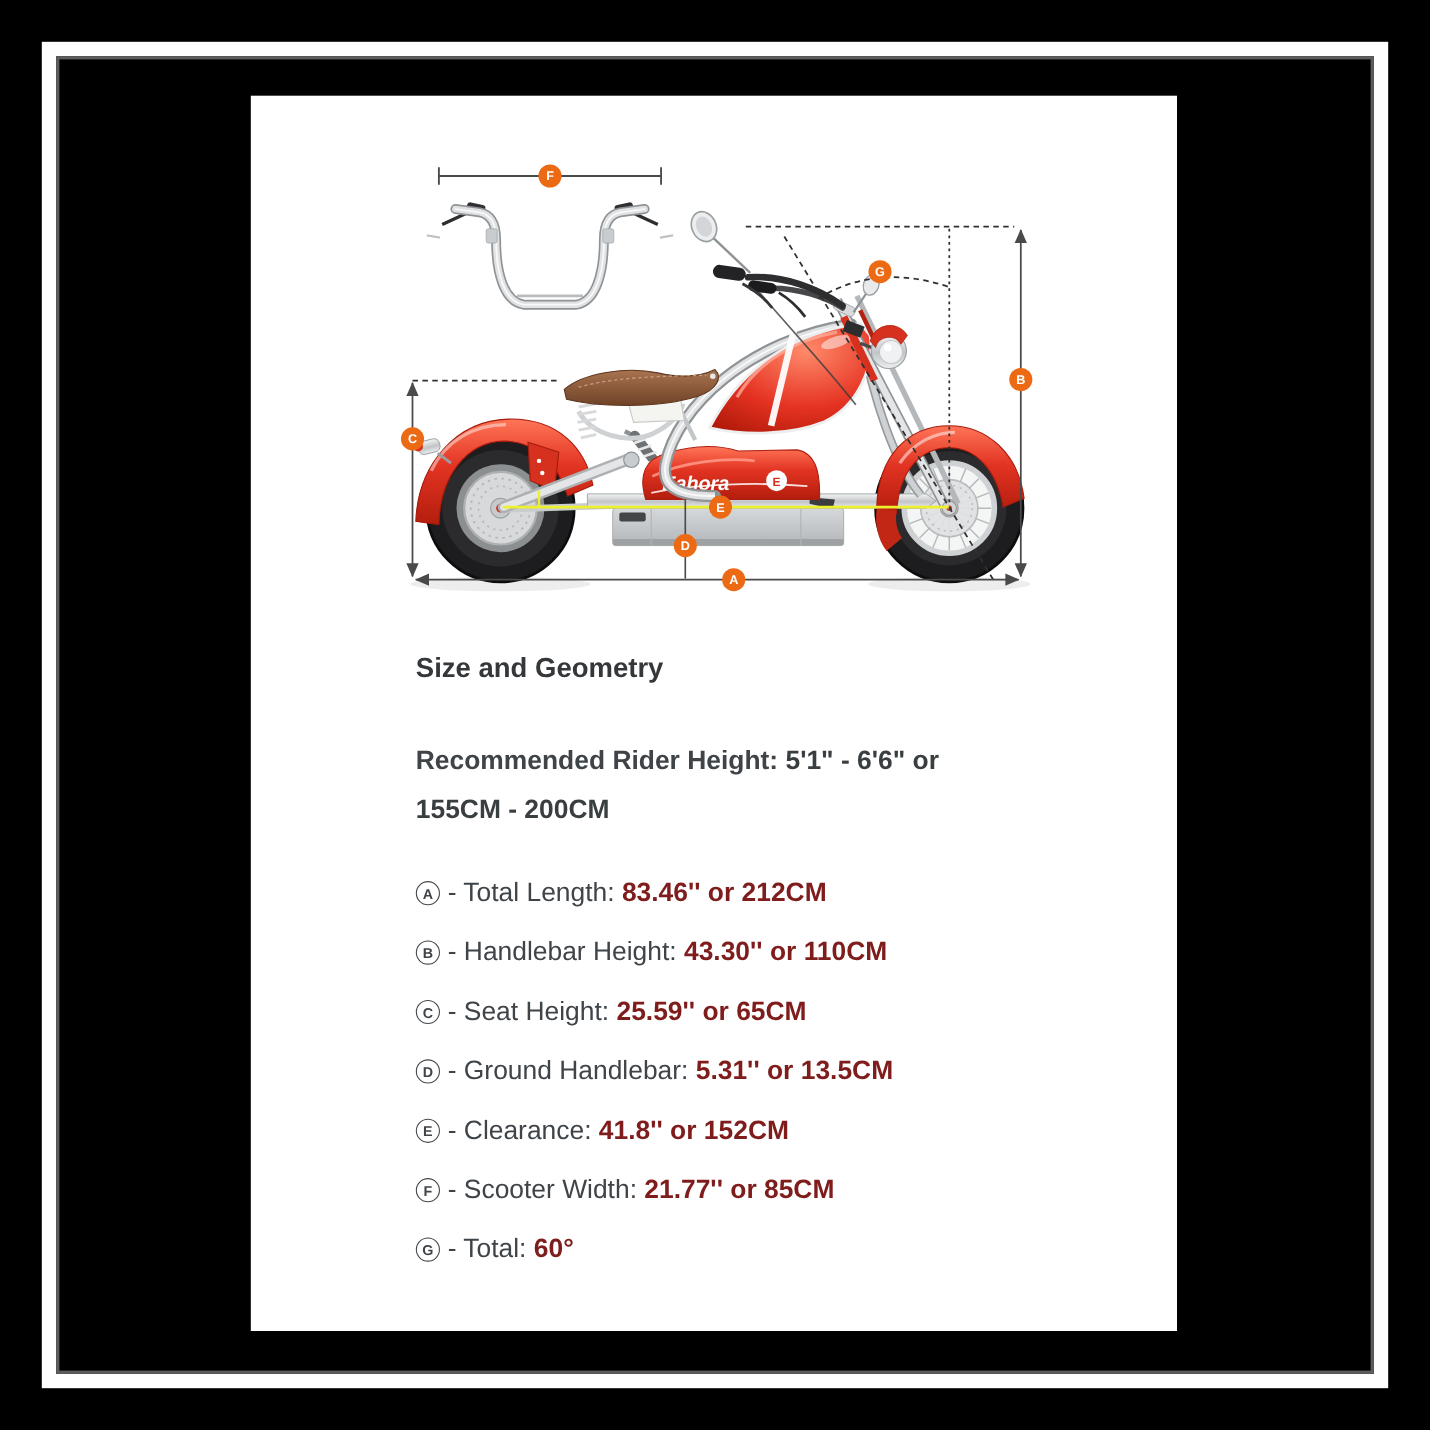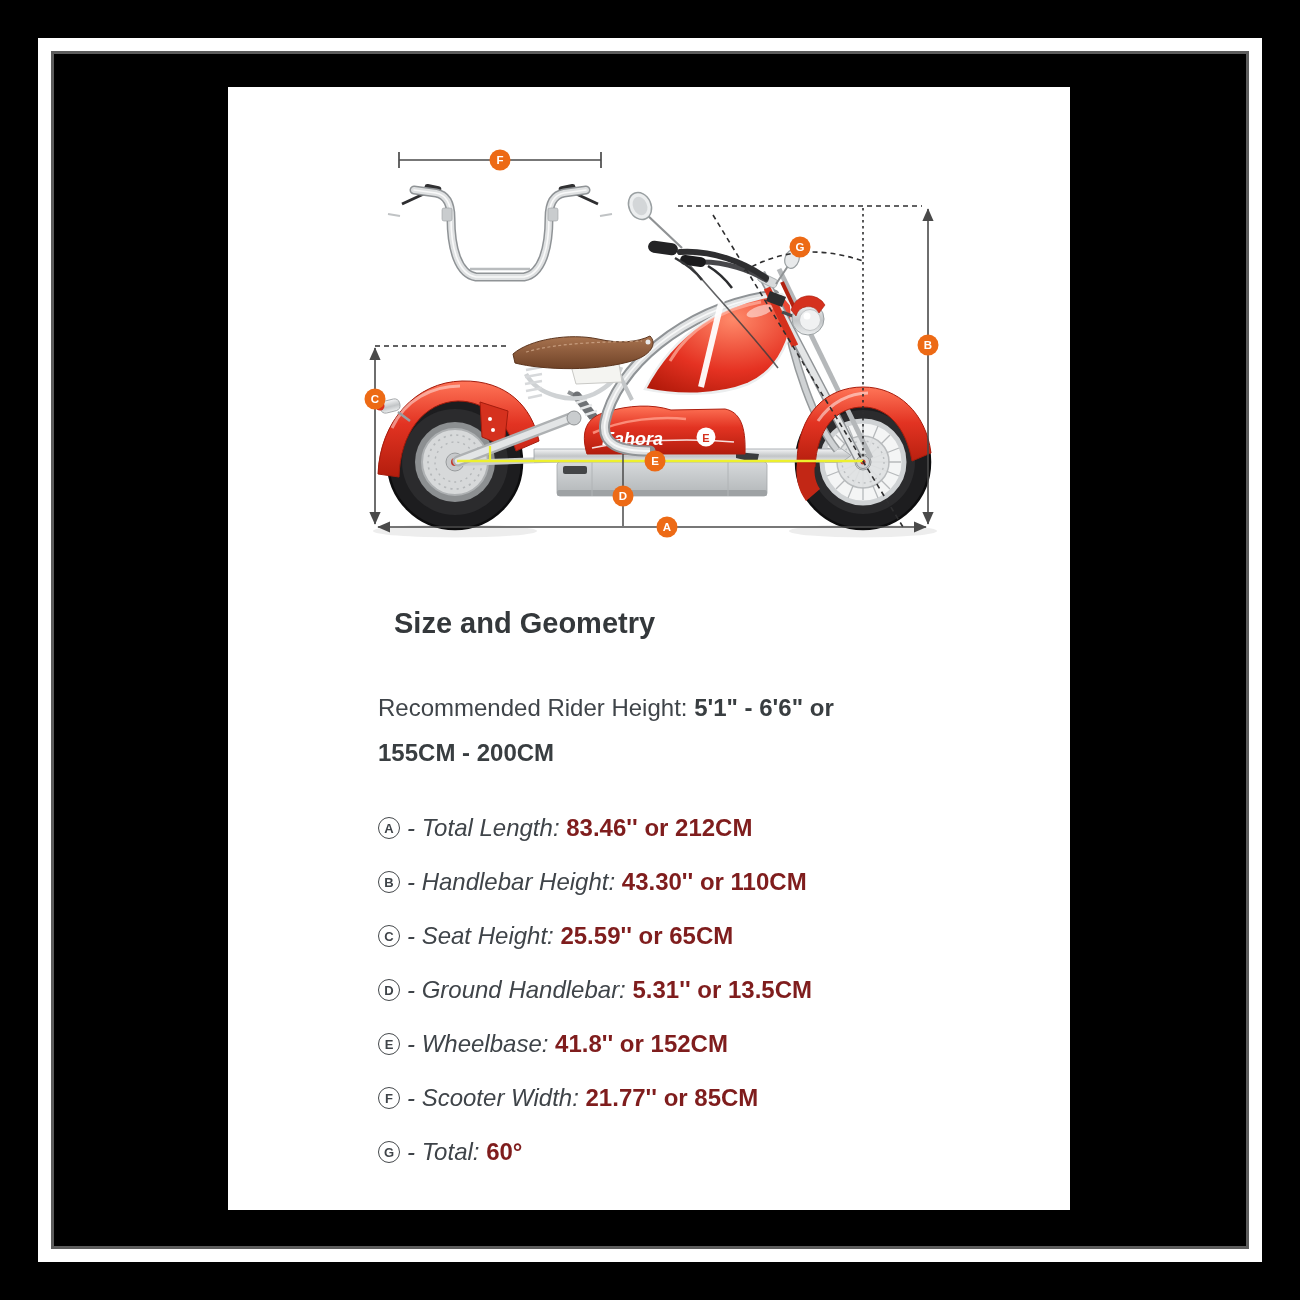--- a/index.html
+++ b/index.html
@@ -15,39 +15,39 @@
   .outer-frame::after{
     content:"";position:absolute;inset:0;border:3px solid #5d5d5d;
   }
   .panel{
     position:absolute;left:228px;top:87px;width:842px;height:1123px;
     background:#fff;
   }
   .figure-svg{position:absolute;left:102px;top:43px;width:622px;height:420px;}
   .content{position:absolute;left:150px;top:498px;width:580px;color:#3f4449;}
   .content h1{
-    margin:16px;font-size:29px;line-height:44px;font-weight:800;color:#34383b;
+    margin:0;font-size:25px;line-height:44px;font-weight:800;color:#34383b;
     letter-spacing:0;
   }
   .rider{
     margin:40px 0 0 0;font-size:24px;line-height:45px;color:#3f4449;
   }
-  .rider span{white-space:pre-wrap;}
+  .rider span{white-space:pre-wrap;font-weight:bold;}
   .rider b{font-weight:700;color:#393e41;}
   ul.specs{list-style:none;margin:26px 0 0 0;padding:0;}
   ul.specs li{
     height:54px;display:flex;align-items:center;font-size:24px;color:#3f4449;
   }
   .circ{
     width:20px;height:20px;border:1.6px solid #45494c;border-radius:50%;
     display:inline-flex;align-items:center;justify-content:center;
     font-size:13px;font-weight:700;color:#3f4449;margin-right:7px;
     flex:0 0 auto;box-sizing:content-box;
   }
-  .lbl{white-space:pre;font-weight:400;font-style:italic;}
+  .lbl{white-space:pre;font-weight:400;}
   .val{font-weight:700;color:#7f1d1d;white-space:pre;}
 </style>
 </head>
 <body>
 
 <div class="outer-frame"></div>
 
 <div class="panel">
 
   <svg class="figure-svg" viewBox="0 0 622 420">
@@ -316,21 +316,21 @@
         <span class="lbl">- Seat Height: </span>
         <b class="val">25.59'' or 65CM</b>
       </li>
       <li>
         <span class="circ">D</span>
         <span class="lbl">- Ground Handlebar: </span>
         <b class="val">5.31'' or 13.5CM</b>
       </li>
       <li>
         <span class="circ">E</span>
-        <span class="lbl">- Wheelbase: </span>
+        <span class="lbl">- Clearance: </span>
         <b class="val">41.8'' or 152CM</b>
       </li>
       <li>
         <span class="circ">F</span>
         <span class="lbl">- Scooter Width: </span>
         <b class="val">21.77'' or 85CM</b>
       </li>
       <li>
         <span class="circ">G</span>
         <span class="lbl">- Total: </span>

